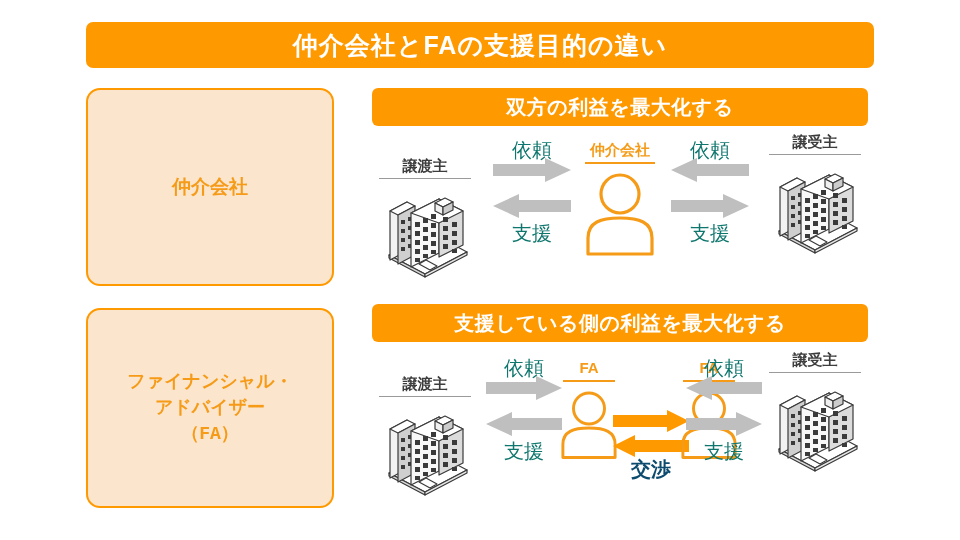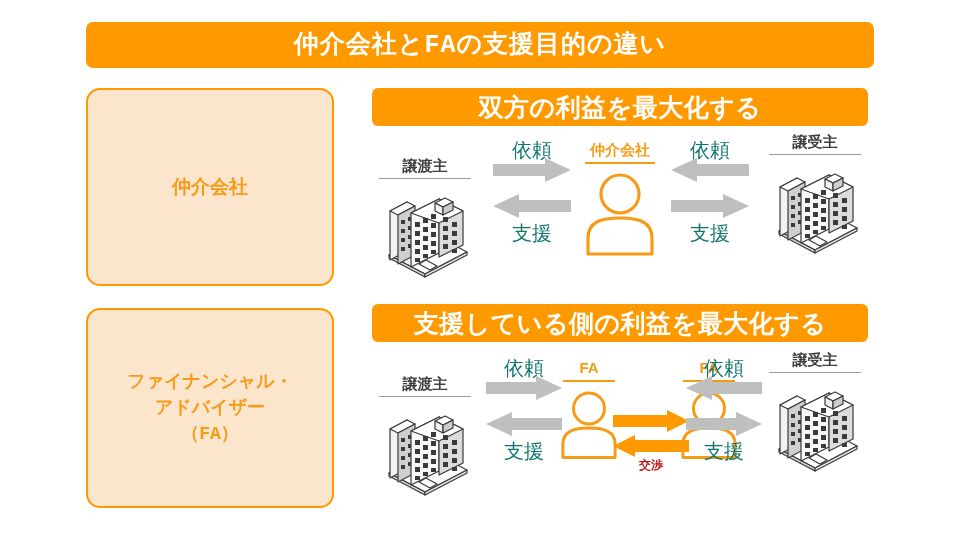--- a/index.html
+++ b/index.html
@@ -20,21 +20,20 @@
     position: absolute;
     left: 86px;
     top: 22px;
     width: 788px;
     height: 46px;
     background: #FF9900;
     border-radius: 7px;
     display: flex;
     align-items: center;
     justify-content: center;
-    font-family: Liberation Mono, monospace;
   }
   .title-banner .title-text {
     color: #ffffff;
     font-size: 25px;
     font-weight: bold;
     letter-spacing: 1px;
     line-height: 1;
   }
 
   
@@ -71,21 +70,21 @@
     background: #FF9900;
     border-radius: 6px;
     display: flex;
     align-items: center;
     justify-content: center;
   }
   .sec-banner-1 { top: 88px; }
   .sec-banner-2 { top: 304px; }
   .sec-banner .sec-text {
     color: #ffffff;
-    font-size: 25px;
+    font-size: 20px;
     font-weight: bold;
     letter-spacing: 0.5px;
     line-height: 1;
   }
 
   
   .flow-row {
     position: absolute;
     left: 372px;
     width: 496px;
@@ -153,23 +152,23 @@
   }
   .arrow-gap { height: 10px; }
   .arrow-svg { display: block; margin: 0 auto; }
 
   
   .nego {
     position: absolute;
     text-align: center;
   }
   .nego-label {
-    font-size: 12px;
+    font-size: 20px;
     font-weight: bold;
-    color: #b91c1c;
+    color: #0c4a6e;
     line-height: 1;
     margin-top: 2px;
   }
 
   .svg-icon { display: block; }
 </style>
 </head>
 <body>
 
 <div class="title-banner">

